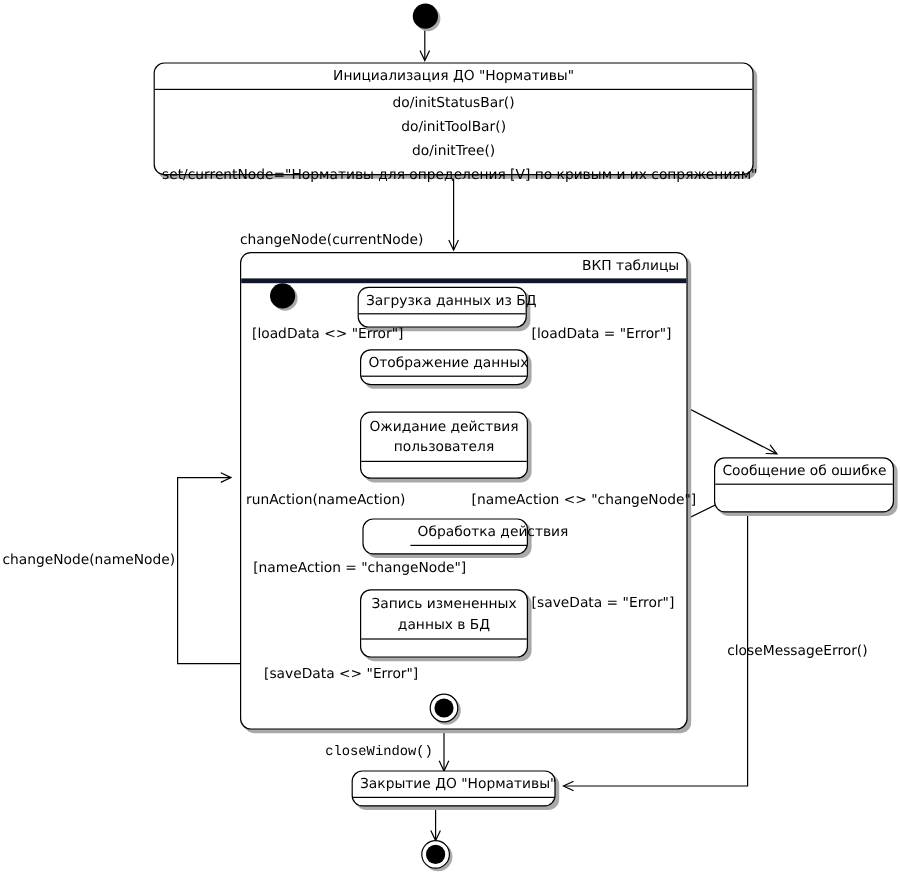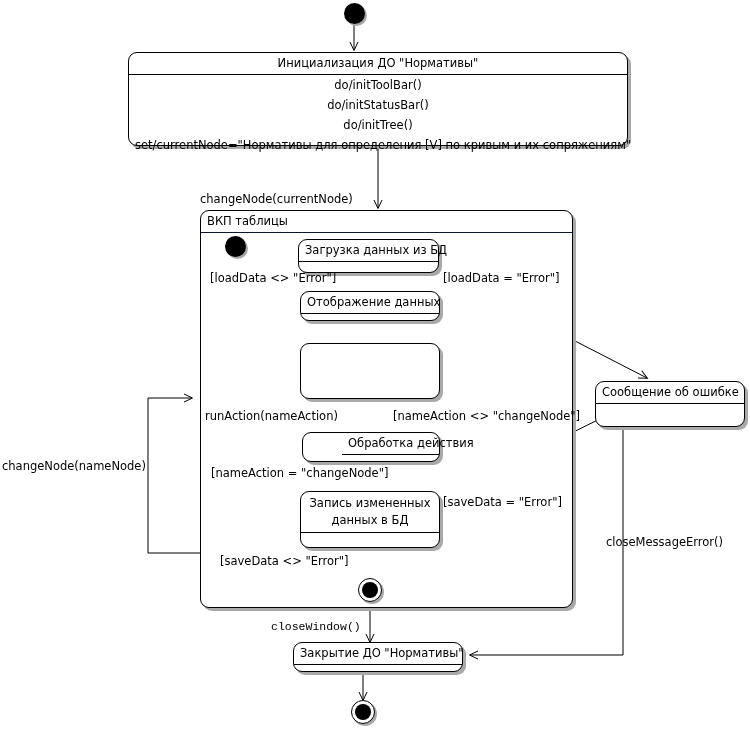--- a/index.html
+++ b/index.html
@@ -57,25 +57,25 @@
   .composite-node {
     position: absolute;
     box-sizing: border-box;
     border: 1px solid #000000;
     border-radius: 9px;
     background: #ffffff;
     box-shadow: 3px 3px 0 0 #a9a9a9;
   }
   .composite-title {
     box-sizing: border-box;
-    text-align: left;
+    text-align: right;
     font-size: 11.5px;
     line-height: 15px;
     padding: 3px 6px;
-    border-bottom: 1px solid #0f172a;
+    border-bottom: 4px solid #0f172a;
     color: #000000;
   }
   
   .initial-node {
     position: absolute;
     box-sizing: border-box;
     border-radius: 50%;
     background: #000000;
     box-shadow: 2px 2px 0 0 #a9a9a9;
   }
@@ -146,22 +146,22 @@
       <path d="M370,608 L370,642" marker-end="url(#openArrow)"></path>
       
       <path d="M363,673 L363,700" marker-end="url(#openArrow)"></path>
     </g>
   </svg>
 
   <div class="initial-node" style="left:344px; top:3px; width:21px; height:21px;"></div>
 
   <div class="state-node has-body" style="left:128px; top:52px; width:500px; height:94px;">
     <div class="state-title">Инициализация ДО "Нормативы"</div>
+    <div class="state-body">do/initStatusBar()</div>
     <div class="state-body">do/initToolBar()</div>
-    <div class="state-body">do/initStatusBar()</div>
     <div class="state-body">do/initTree()</div>
     <div class="state-body">set/currentNode="Нормативы для определения [V] по кривым и их сопряжениям"</div>
   </div>
 
   <div class="edge-label" style="left:200px; top:167px;margin-top:25px;">changeNode(currentNode)</div>
 
   <div class="composite-node" style="left:200px; top:210px; width:373px; height:398px;">
     <div class="composite-title">ВКП таблицы</div>
   </div>
 
@@ -171,20 +171,21 @@
     <div class="state-title">Загрузка данных из БД</div>
     <div class="state-body"></div>
   </div>
 
   <div class="state-node has-body" style="left:300px; top:291px; width:140px; height:30px;">
     <div class="state-title">Отображение данных</div>
     <div class="state-body"></div>
   </div>
 
   <div class="state-node has-body" style="left:300px; top:343px; width:140px; height:56px;">
+    <div class="state-title two-line" style="line-height:17px;">Ожидание действия пользователя</div>
     <div class="state-body"></div>
   </div>
 
   <div class="state-node has-body" style="left:302px; top:432px; width:138px; height:30px;padding-left:39px;">
     <div class="state-title">Обработка действия</div>
     <div class="state-body"></div>
   </div>
 
   <div class="state-node has-body" style="left:300px; top:491px; width:140px; height:57px;">
     <div class="state-title two-line" style="line-height:17px;">Запись измененных данных в БД</div>

